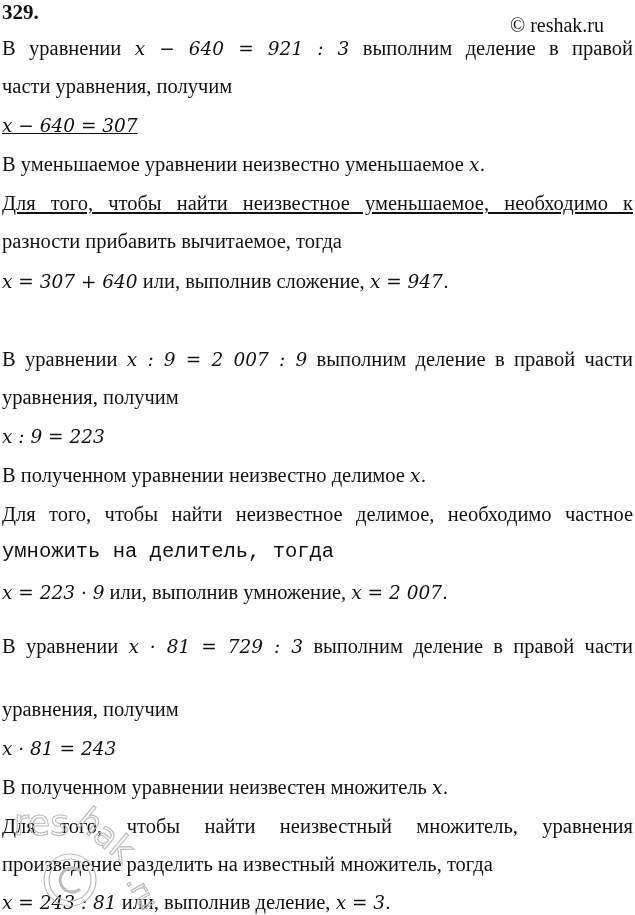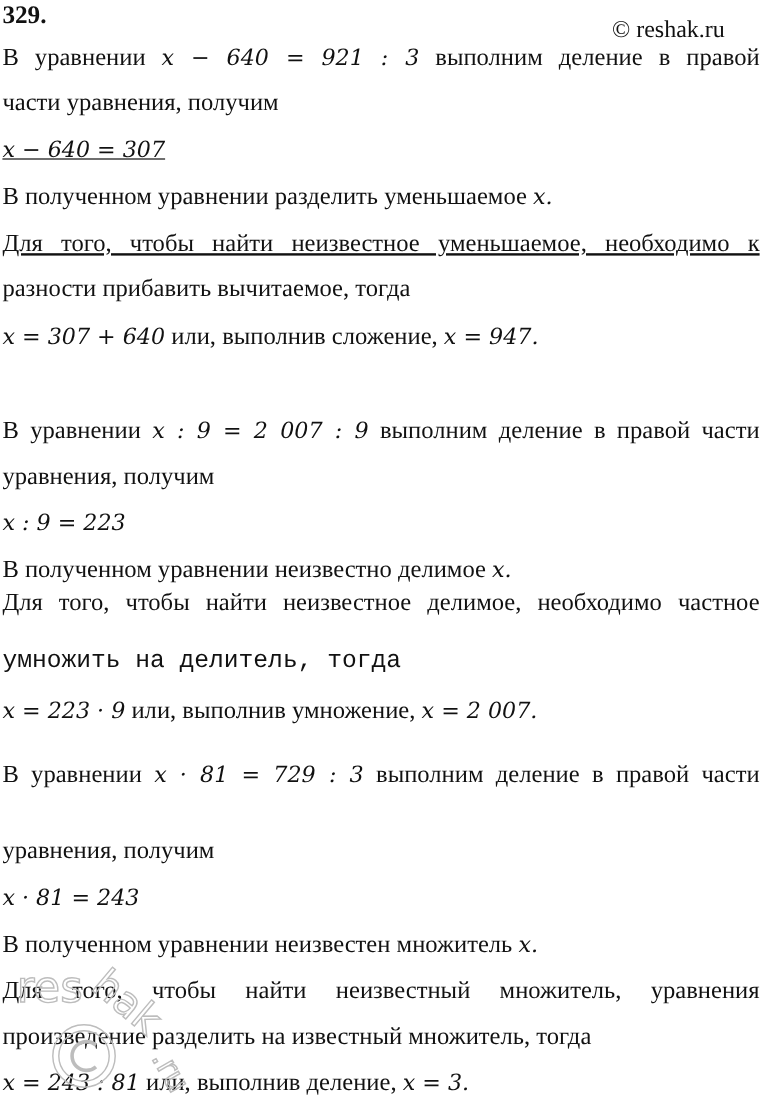--- a/index.html
+++ b/index.html
@@ -73,21 +73,21 @@
 </div>
 
 <div class="line justify" style="top:36px;">
   <span>В уравнении</span>
   <span class="mi">x − 640 = 921 : 3</span>
   <span>выполним деление в правой</span>
 </div>
 <div class="line" style="top:74px;">части уравнения, получим</div>
 <div class="line mi" style="top:114px;text-decoration:underline;">x − 640 = 307</div>
 <div class="line" style="top:152px;">
-  <span>В полученном уравнении разделить уменьшаемое</span>
+  <span>В уменьшаемое уравнении неизвестно уменьшаемое</span>
   <span class="mi">x.</span>
 </div>
 <div class="line justify" style="top:191px;text-decoration:underline;">Для того, чтобы найти неизвестное уменьшаемое, необходимо к</div>
 <div class="line" style="top:229px;">разности прибавить вычитаемое, тогда</div>
 <div class="line" style="top:269px;">
   <span class="mi">x = 307 + 640</span>
   <span>или, выполнив сложение,</span>
   <span class="mi">x = 947.</span>
 </div>
 
@@ -95,21 +95,21 @@
   <span>В уравнении</span>
   <span class="mi">x : 9 = 2 007 : 9</span>
   <span>выполним деление в правой части</span>
 </div>
 <div class="line" style="top:385px;">уравнения, получим</div>
 <div class="line mi" style="top:425px;">x : 9 = 223</div>
 <div class="line" style="top:463px;">
   <span>В полученном уравнении неизвестно делимое</span>
   <span class="mi">x.</span>
 </div>
-<div class="line justify" style="top:490px;">Для того, чтобы найти неизвестное делимое, необходимо частное</div>
+<div class="line justify" style="top:502px;">Для того, чтобы найти неизвестное делимое, необходимо частное</div>
 <div class="line" style="top:540px;font-family:Liberation Mono, monospace;">умножить на делитель, тогда</div>
 <div class="line" style="top:580px;">
   <span class="mi">x = 223 · 9</span>
   <span>или, выполнив умножение,</span>
   <span class="mi">x = 2 007.</span>
 </div>
 
 <div class="line justify" style="top:634px;">
   <span>В уравнении</span>
   <span class="mi">x · 81 = 729 : 3</span>

